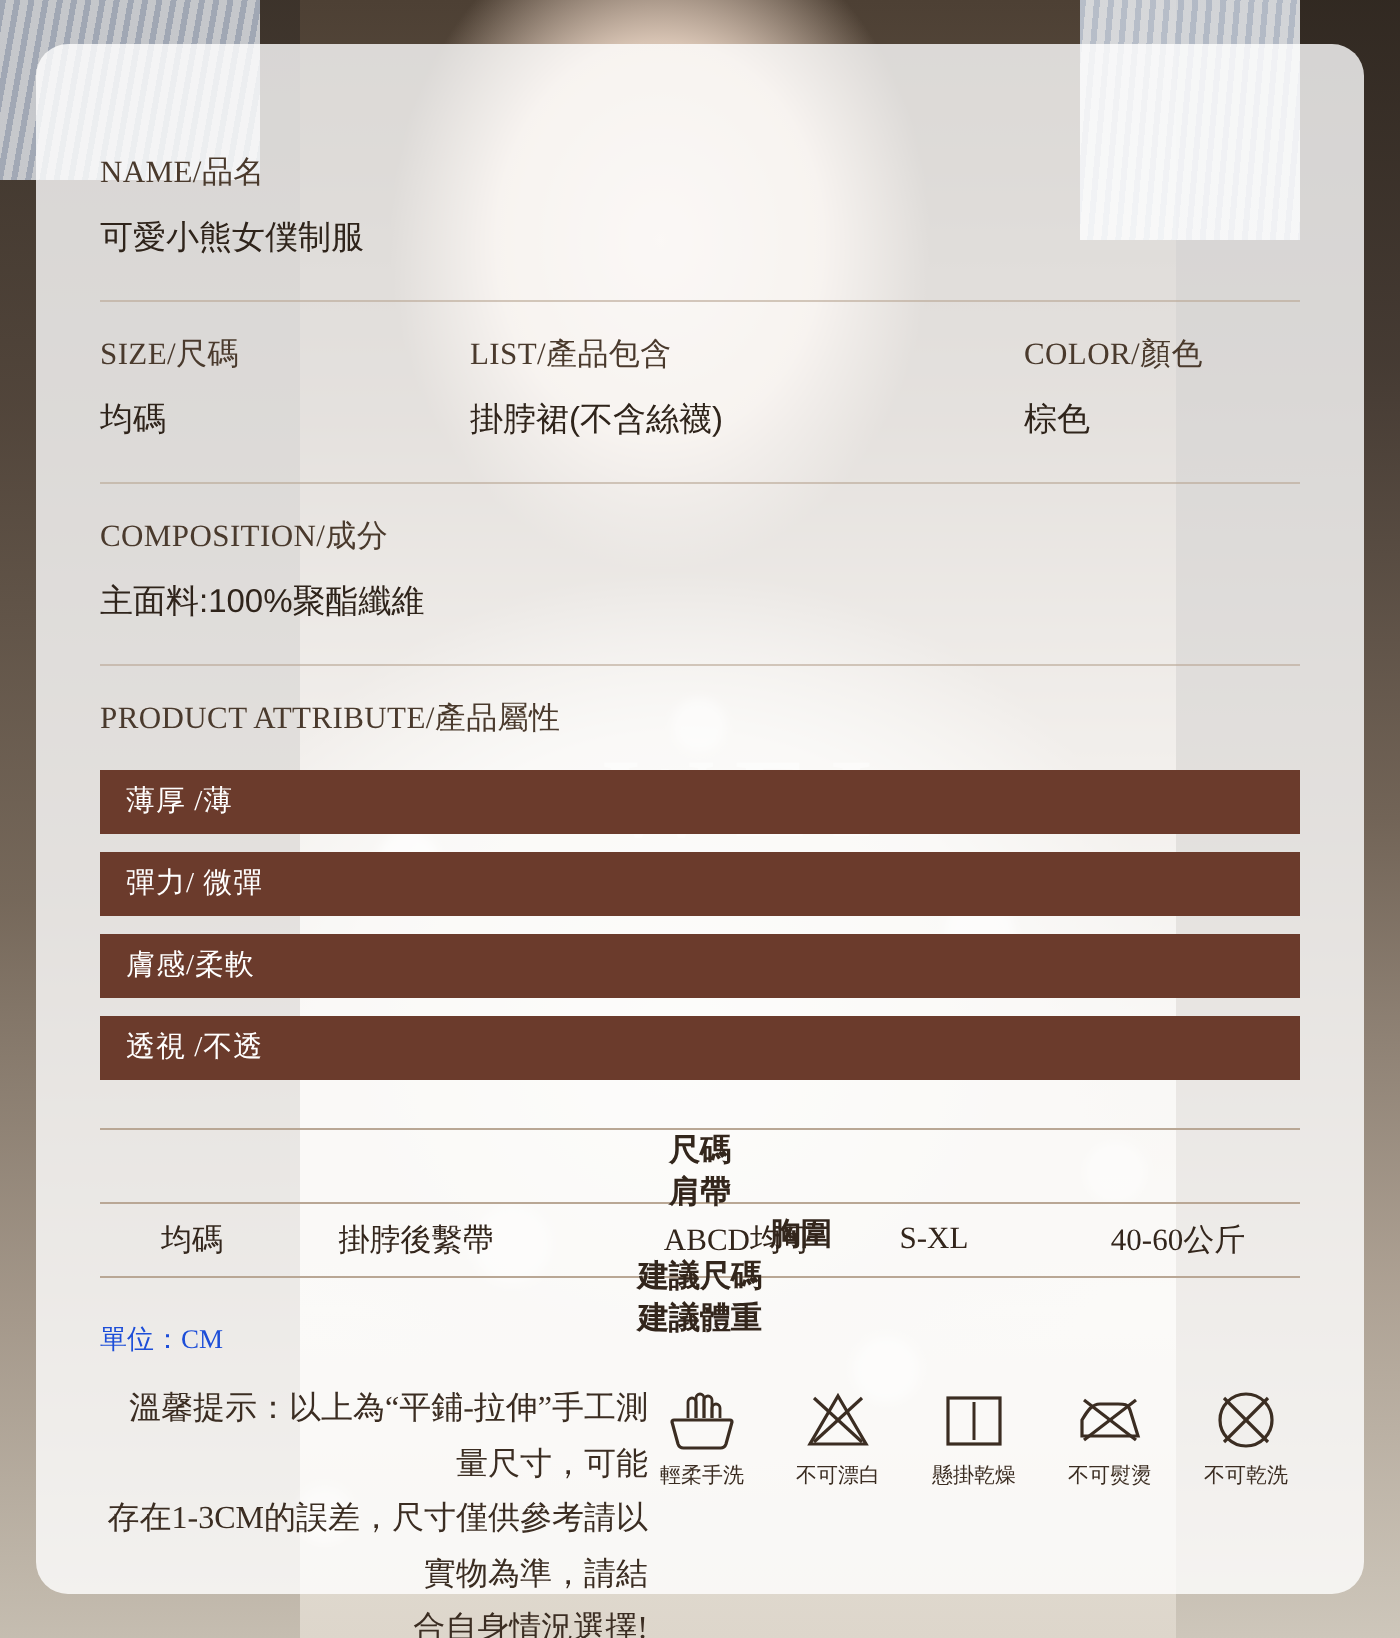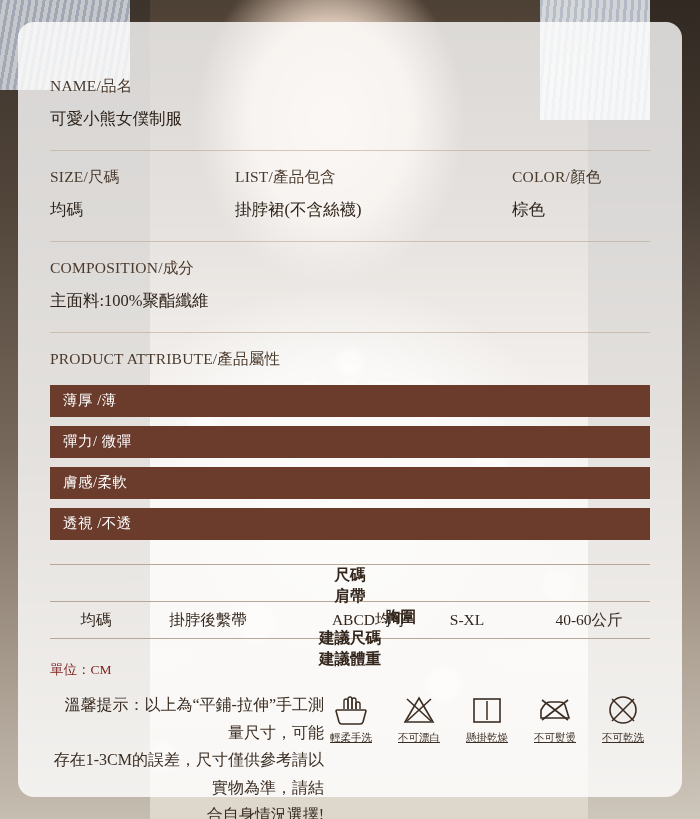--- a/index.html
+++ b/index.html
@@ -105,21 +105,21 @@
   }
 
   .label {
     font-family: "Liberation Serif", serif;
     font-size: 15.5px;
     color: #4a3a2d;
     letter-spacing: .2px;
     white-space: nowrap;
   }
   .value {
-    font-family: Liberation Serif, serif;
+    font-family: Liberation Sans, sans-serif;
     font-size: 16.5px;
     color: #2f241b;
     margin-top: 11px;
     white-space: nowrap;
   }
 
   .block-name { margin-bottom: 0; }
 
   .hr {
     height: 1px;
@@ -176,21 +176,21 @@
   .c0 { width: 92px; }
   .c1 { width: 132px; }
   .c2 { width: 132px; text-align: right; }
   .c3 { width: 122px; }
   .c4 { width: 122px; }
 
   
   .unit {
     font-family: "Liberation Serif", serif;
     font-size: 13.5px;
-    color: #7f1d1d;
+    color: #1d4ed8;
     margin-top: 22px;
   }
   .footer {
     display: flex;
     align-items: flex-start;
     justify-content: space-between;
     margin-top: 12px;
   }
   .notice {
     font-family: "Liberation Serif", serif;
@@ -215,21 +215,20 @@
     height: 34px;
     margin: 0 auto;
     position: relative;
   }
   .care .cap {
     font-family: "Liberation Serif", serif;
     font-size: 10.5px;
     color: #3b2d22;
     margin-top: 4px;
     white-space: nowrap;
-    text-decoration: underline;
   }
   svg { display: block; }
 </style>
 </head>
 <body>
 
 <div id="page">
 
   <div class="photo-bg"></div>
   <div class="photo-left"></div>

